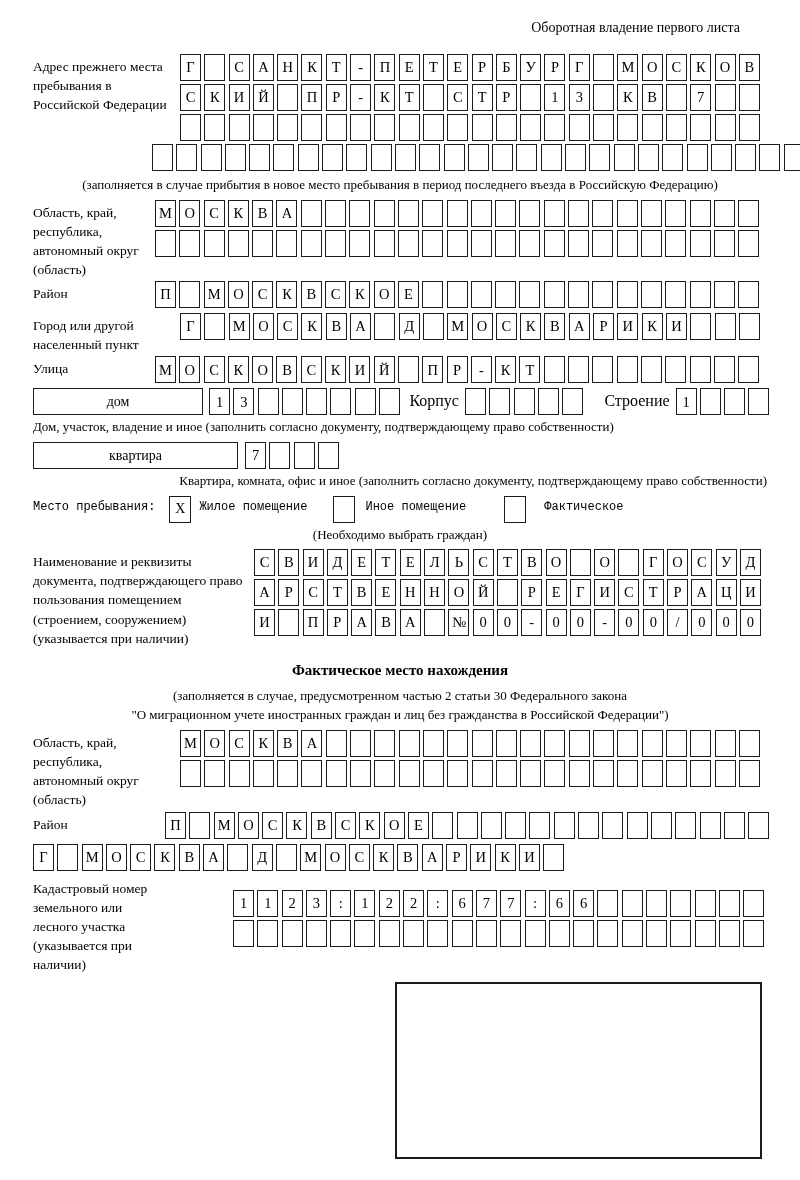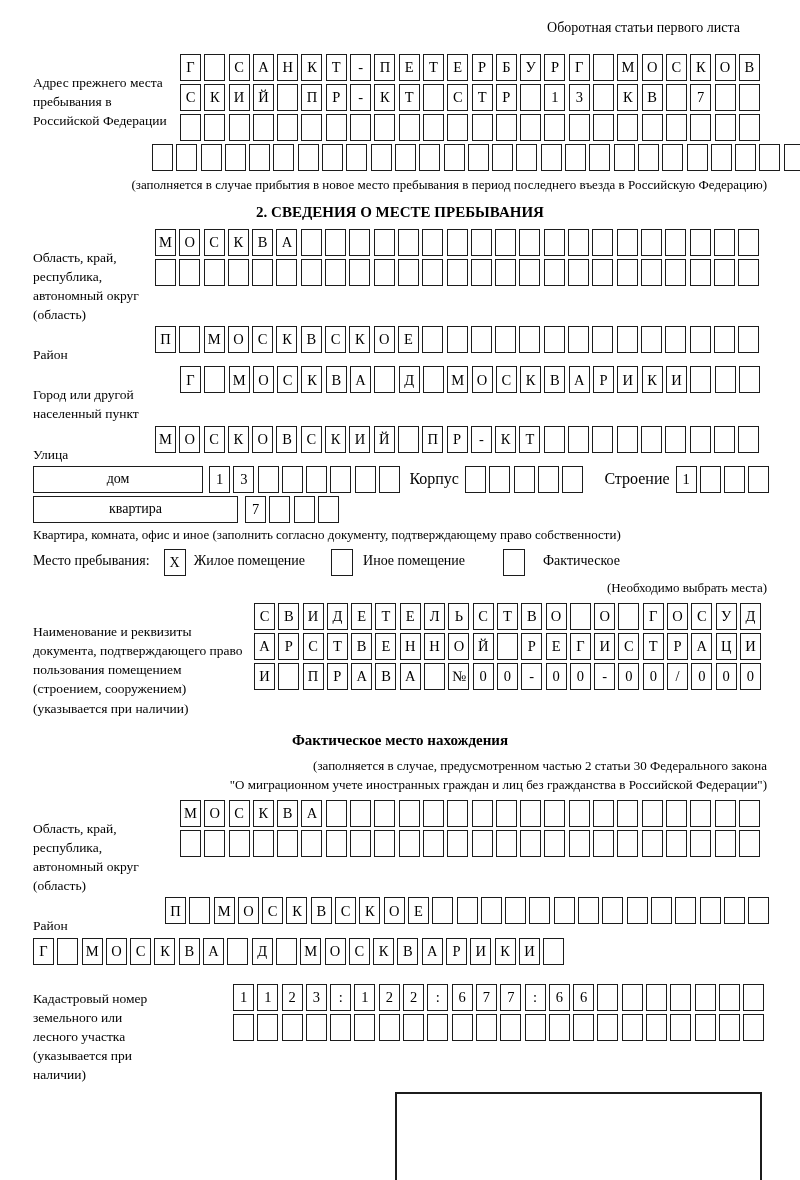--- a/index.html
+++ b/index.html
@@ -10,50 +10,50 @@
     color:#000;overflow:hidden;
   }
   .header-note{font-size:14px;text-align:right;margin:4px 27px 18px 0;}
   .cellrow{display:flex;margin-bottom:3px;height:27px;}
   .cell{
     box-sizing:border-box;flex:none;display:inline-flex;
     width:21px;height:27px;border:1.6px solid #1c1c1c;margin-right:3.3px;
     align-items:center;justify-content:center;font-size:14.5px;line-height:1;
   }
   .field{display:flex;align-items:flex-start;margin-bottom:2px;}
-  .flabel{flex:none;width:122px;font-size:13.5px;line-height:1.42;padding-top:3px;margin-top:16px;}
+  .flabel{flex:none;width:122px;font-size:13.5px;line-height:1.42;padding-top:3px;}
   .flabel.wide{width:221px;padding-right:8px;box-sizing:border-box;}
   .flabel.w200{width:200px;}
   .rows{flex:1;min-width:0;}
   .ind25{margin-left:25px;}
   .ind10{margin-left:10px;}
   .ind78{margin-left:78px;}
   .neg{margin-left:-28px;}
-  .note{font-size:13px;text-align:right;margin:2px 0 6px 0;line-height:1.35;}
+  .note{font-size:13px;text-align:center;margin:2px 0 6px 0;line-height:1.35;}
   .sec-title{font-size:15px;font-weight:bold;text-align:center;margin:10px 0 8px 0;}
   .widebox{
     box-sizing:border-box;flex:none;border:1.6px solid #1c1c1c;height:27px;
     display:inline-flex;align-items:center;justify-content:center;font-size:14px;
   }
   .inline-lab{font-size:16px;padding:4px 6px 0 6px;flex:none;}
   .chk{
     box-sizing:border-box;flex:none;display:inline-flex;width:22px;height:27px;
     border:1.6px solid #1c1c1c;align-items:center;justify-content:center;font-size:14px;
   }
   .stayrow{display:flex;align-items:flex-start;margin-top:6px;}
-  .stayrow .txt{font-size:14px;padding-top:4px;}
+  .stayrow .txt{font-size:12px;padding-top:4px;font-family:Liberation Mono, monospace;}
   .markbox{width:367px;height:177px;border:2px solid #1c1c1c;box-sizing:border-box;margin-left:362px;margin-top:8px;}
   .padtop14{padding-top:14px;}
 </style>
 </head>
 <body>
 
 <div class="page">
 
-  <div class="header-note">Оборотная статьи первого листа</div>
+  <div class="header-note">Оборотная владение первого листа</div>
 
   <div class="field">
     <div class="flabel" style="width:147px">Адрес прежнего места пребывания в Российской Федерации</div>
     <div class="rows">
       <div class="cellrow">
           <span class="cell">Г</span>
           <span class="cell"></span>
           <span class="cell">С</span>
           <span class="cell">А</span>
           <span class="cell">Н</span>
@@ -155,21 +155,20 @@
           <span class="cell"></span>
           <span class="cell"></span>
           <span class="cell"></span>
           <span class="cell"></span>
           <span class="cell"></span>
         </div>
     </div>
   </div>
   <div class="note">(заполняется в случае прибытия в новое место пребывания в период последнего въезда в Российскую Федерацию)</div>
 
-  <div class="sec-title">2. СВЕДЕНИЯ О МЕСТЕ ПРЕБЫВАНИЯ</div>
 
   <div class="field">
     <div class="flabel">Область, край, республика, автономный округ (область)</div>
     <div class="rows">
       <div class="cellrow">
           <span class="cell">М</span>
           <span class="cell">О</span>
           <span class="cell">С</span>
           <span class="cell">К</span>
           <span class="cell">В</span>
@@ -344,49 +343,50 @@
         <span class="cell"></span>
       </span>
     <span class="inline-lab" style="padding-left:18px">Строение</span>
     <span style="display:inline-flex">
         <span class="cell">1</span>
         <span class="cell"></span>
         <span class="cell"></span>
         <span class="cell"></span>
       </span>
   </div>
+  <div class="note" style="text-align:left">Дом, участок, владение и иное (заполнить согласно документу, подтверждающему право собственности)</div>
 
   <div class="cellrow">
     <span class="widebox" style="width:205px">квартира</span>
     <span style="width:7px;flex:none"></span>
     <span style="display:inline-flex">
         <span class="cell">7</span>
         <span class="cell"></span>
         <span class="cell"></span>
         <span class="cell"></span>
       </span>
   </div>
-  <div class="note" style="text-align:left">Квартира, комната, офис и иное (заполнить согласно документу, подтверждающему право собственности)</div>
+  <div class="note" style="text-align:right">Квартира, комната, офис и иное (заполнить согласно документу, подтверждающему право собственности)</div>
 
   <div class="stayrow">
     <span class="txt">Место пребывания:</span>
     <span style="width:14px;flex:none"></span>
     <span class="chk">X</span>
     <span style="width:8px;flex:none"></span>
     <span class="txt">Жилое помещение</span>
     <span style="width:26px;flex:none"></span>
     <span class="chk"></span>
     <span style="width:10px;flex:none"></span>
     <span class="txt">Иное помещение</span>
     <span style="width:38px;flex:none"></span>
     <span class="chk"></span>
     <span style="width:18px;flex:none"></span>
     <span class="txt">Фактическое</span>
   </div>
-  <div class="note" style="margin-top:3px">(Необходимо выбрать места)</div>
+  <div class="note" style="margin-top:3px">(Необходимо выбрать граждан)</div>
 
   <div class="field">
     <div class="flabel wide">Наименование и реквизиты документа, подтверждающего право пользования помещением (строением, сооружением) (указывается при наличии)</div>
     <div class="rows">
       <div class="cellrow">
           <span class="cell">С</span>
           <span class="cell">В</span>
           <span class="cell">И</span>
           <span class="cell">Д</span>
           <span class="cell">Е</span>

